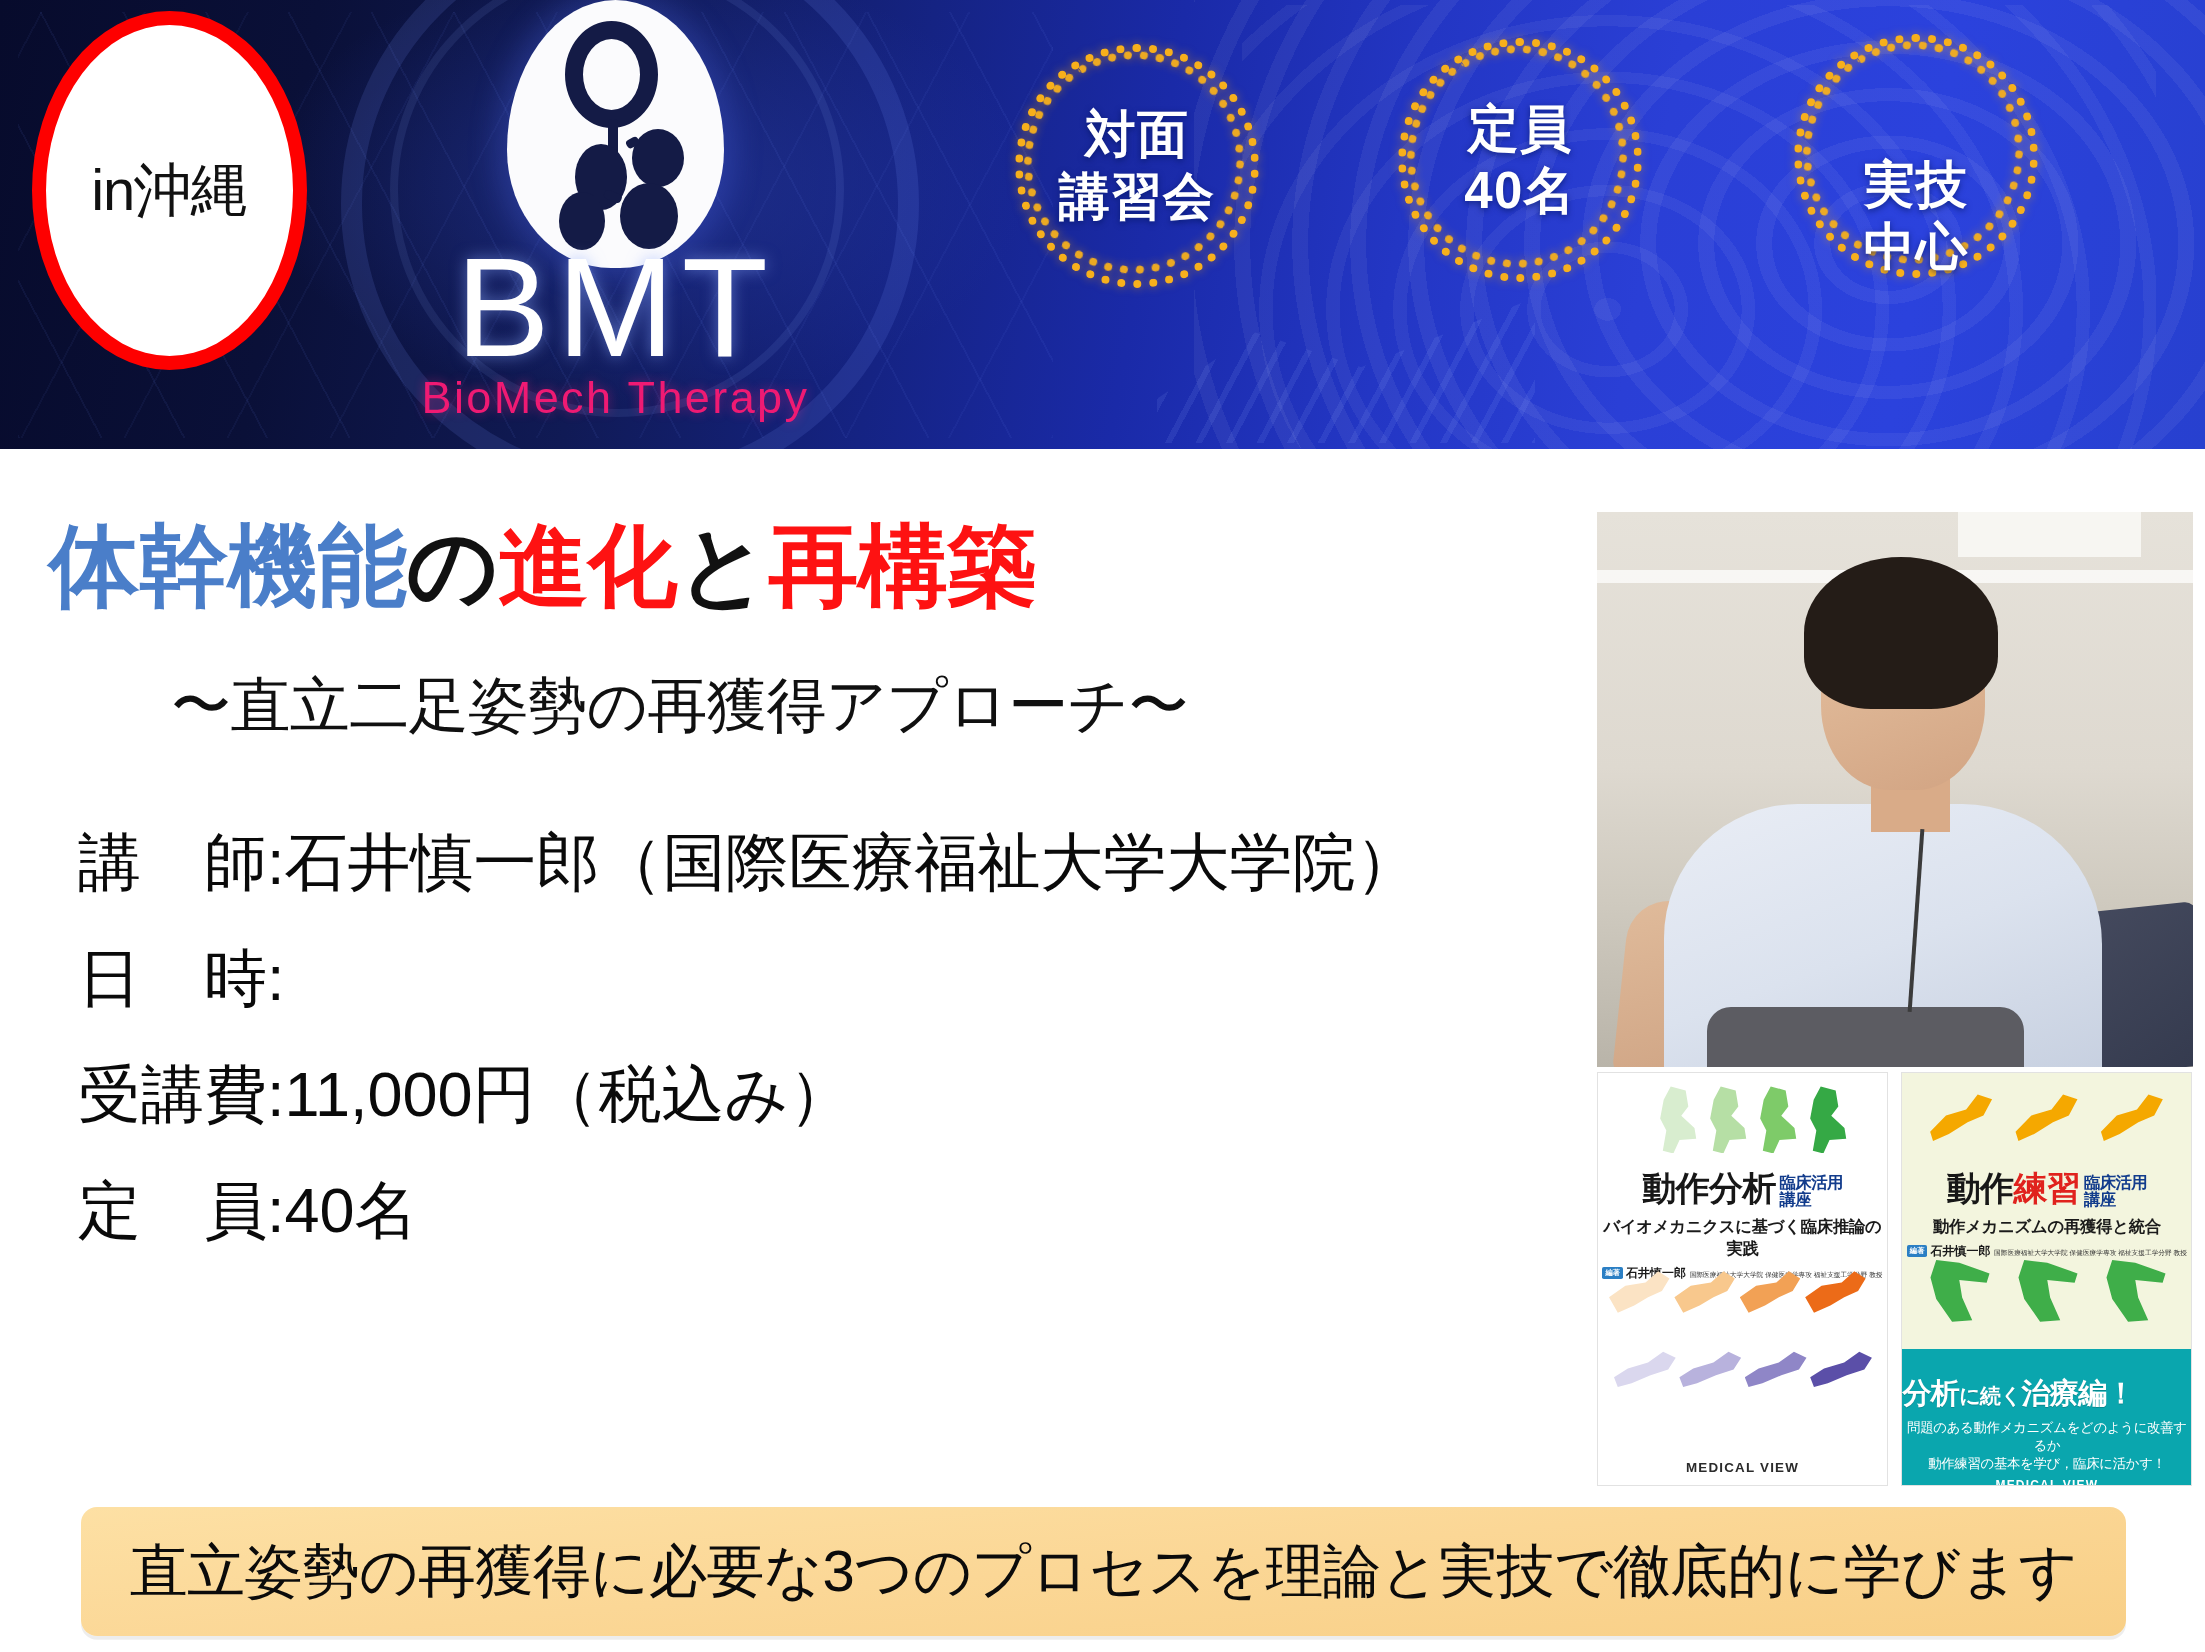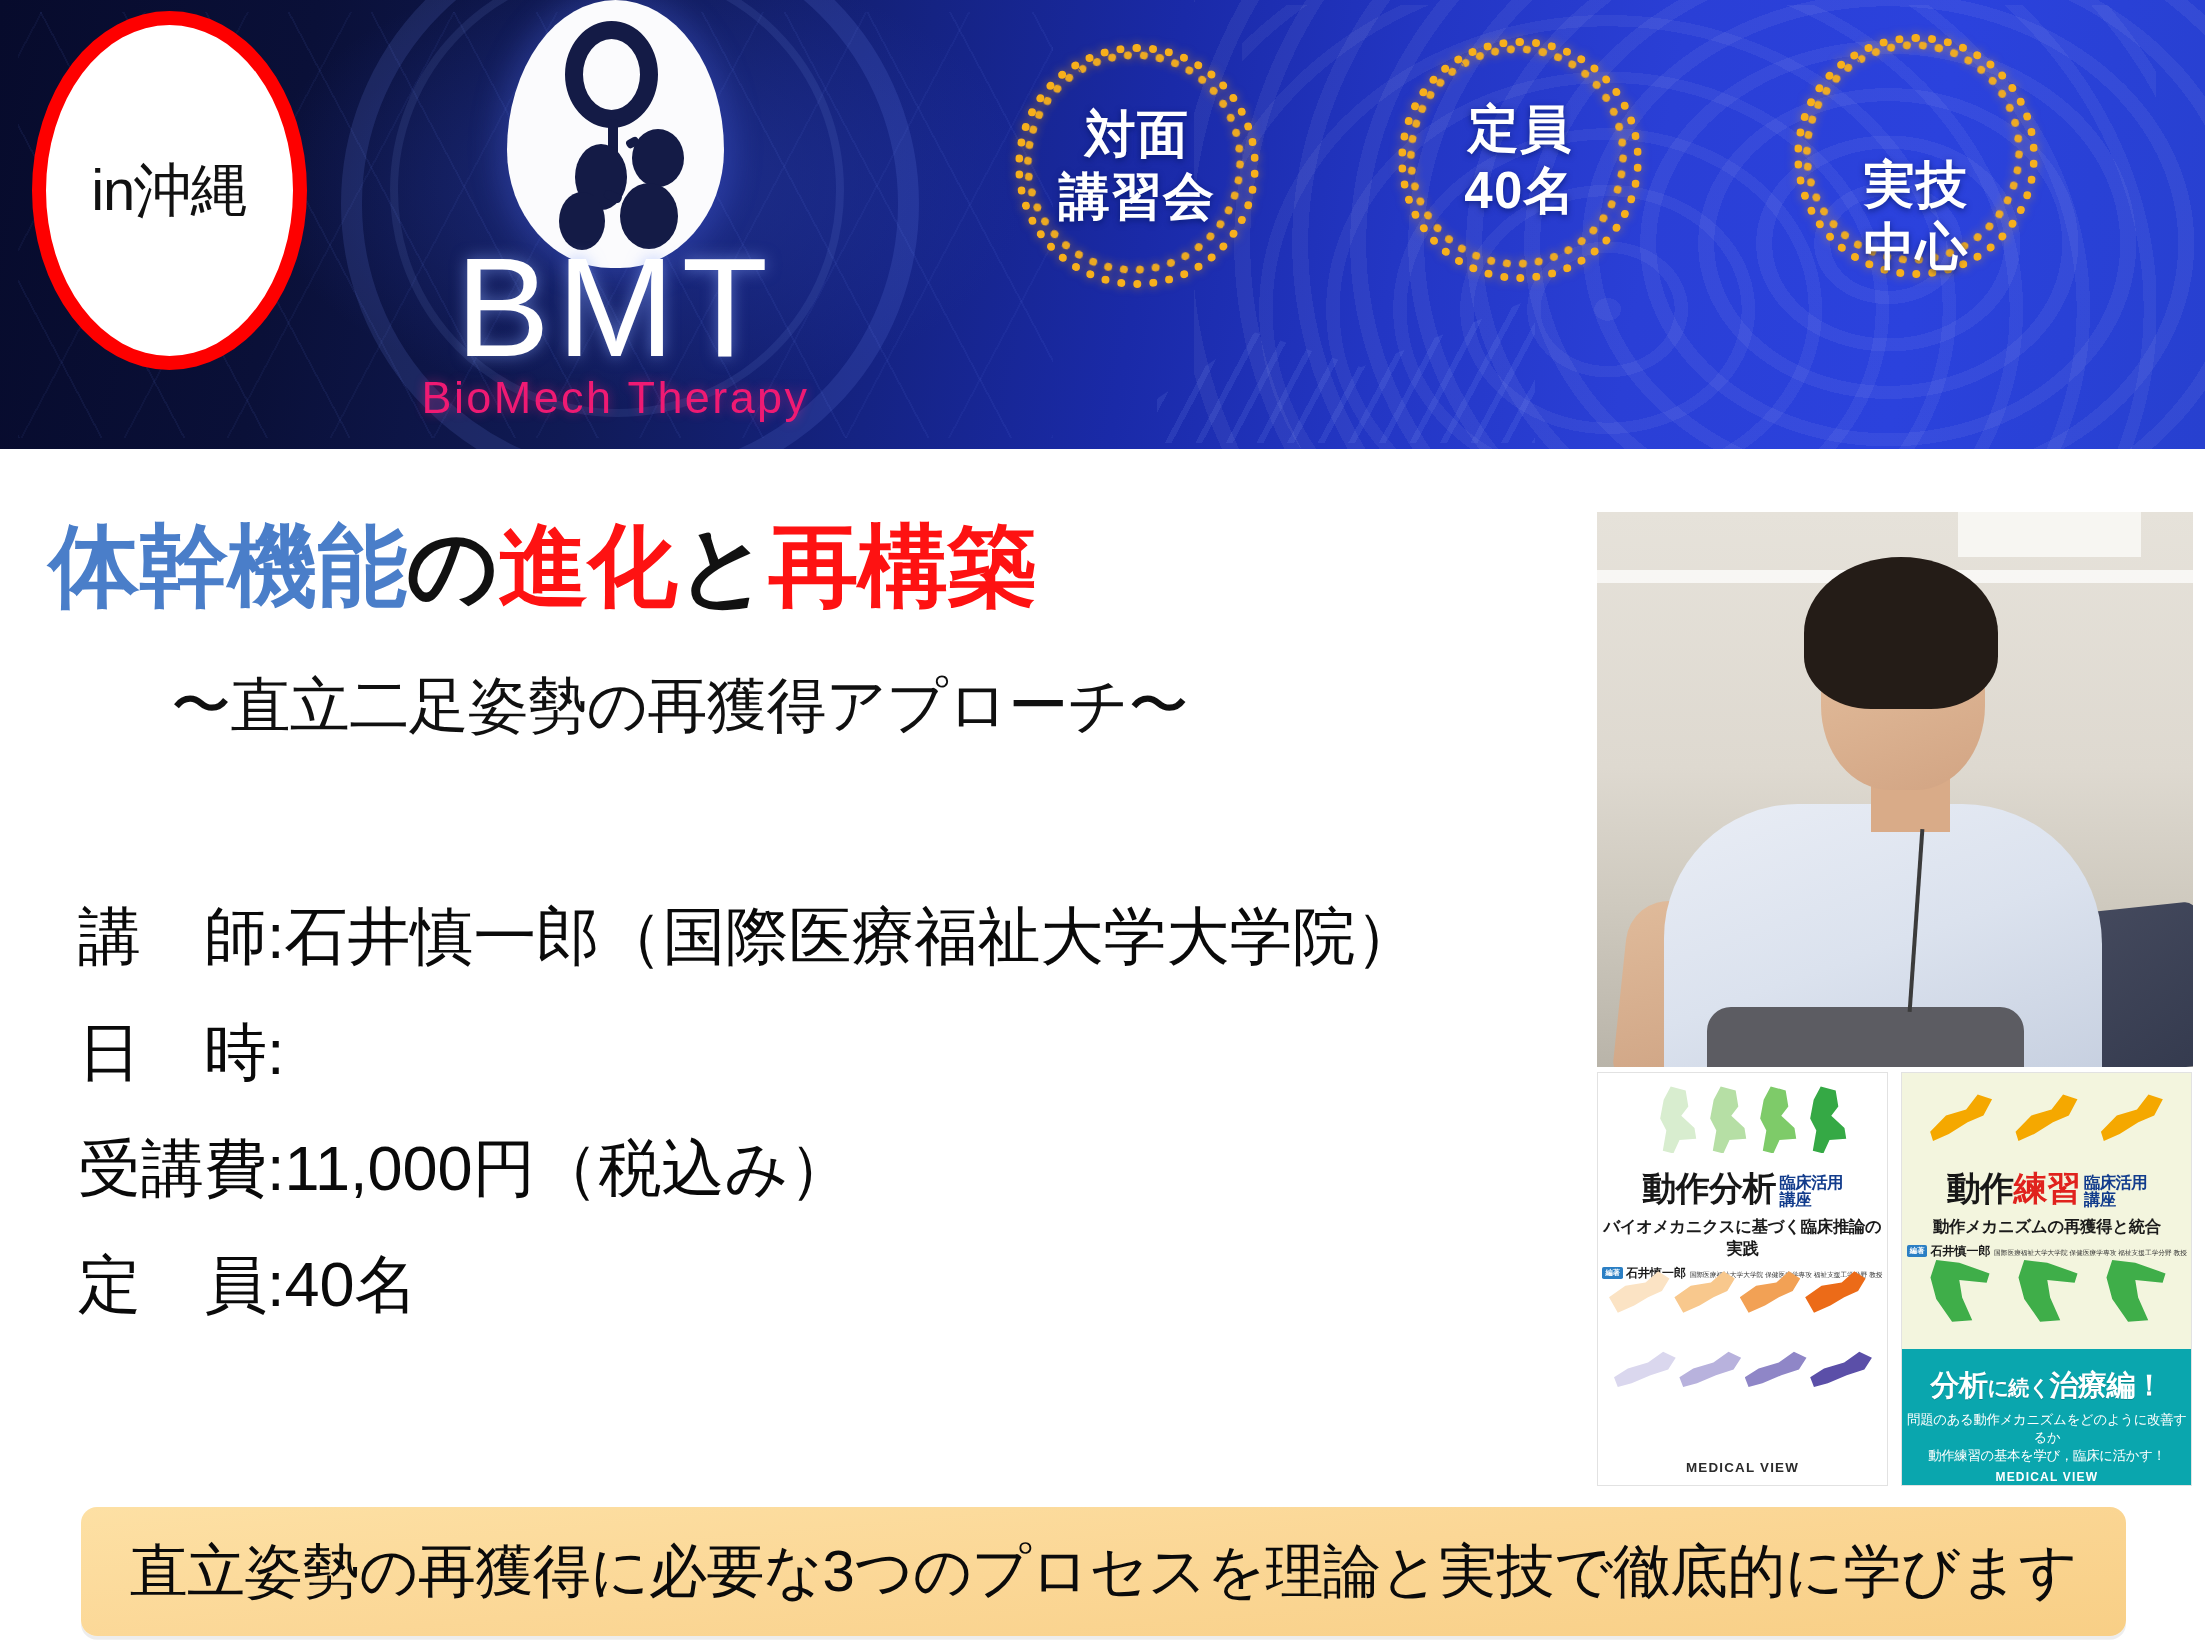--- a/index.html
+++ b/index.html
@@ -127,21 +127,21 @@
   .t-blue{color:#4a7ec9;margin-left:10px;}
   .t-black{color:#111111;}
   .t-red{color:#fe1212;}
 
   #sub-title{
     position:absolute;left:171px;top:676px;white-space:nowrap;
     font-size:60px;line-height:1;font-weight:400;color:#101010;letter-spacing:-0.6px;
   }
 
   #detail-list{
-    position:absolute;left:78px;top:894px;width:1492px;text-align:right;
+    position:absolute;left:78px;top:820px;width:1492px;text-align:right;
   }
   .detail-row{
     display:flex;align-items:baseline;height:116px;white-space:nowrap;
     font-size:63px;color:#0a0a0a;letter-spacing:0px;
   }
   .detail-label{display:inline-block;min-width:183px;}
   .detail-value{display:inline-block;}
   .v-blue{color:#4472c4;}
 
   
@@ -227,21 +227,21 @@
     font-size:13.4px;letter-spacing:1.2px;color:#2b2b2b;font-weight:700;
   }
   
   .sil-row{position:absolute;display:flex;align-items:flex-end;gap:6px;}
   .sil{width:44px;height:67px;}
   
   .teal-band{
     position:absolute;left:0;bottom:0;width:100%;height:136px;background:#0aa6ae;
   }
   .teal-head{
-    text-align:center;color:#fff;font-size:29px;font-weight:700;margin-top:17px;
+    color:#fff;font-size:29px;font-weight:700;margin-top:25px;
     text-shadow:0 1.2px 0 rgba(0,0,0,.18);letter-spacing:-0.6px;
   }
   .teal-head .small{font-size:21px;}
   .teal-body{
     text-align:center;color:#fff;font-size:13.4px;line-height:1.35;margin-top:4.9px;letter-spacing:-0.3px;
   }
   .teal-pub{
     text-align:center;color:#fff;font-size:12px;letter-spacing:1.2px;margin-top:4.9px;font-weight:700;
   }
 

